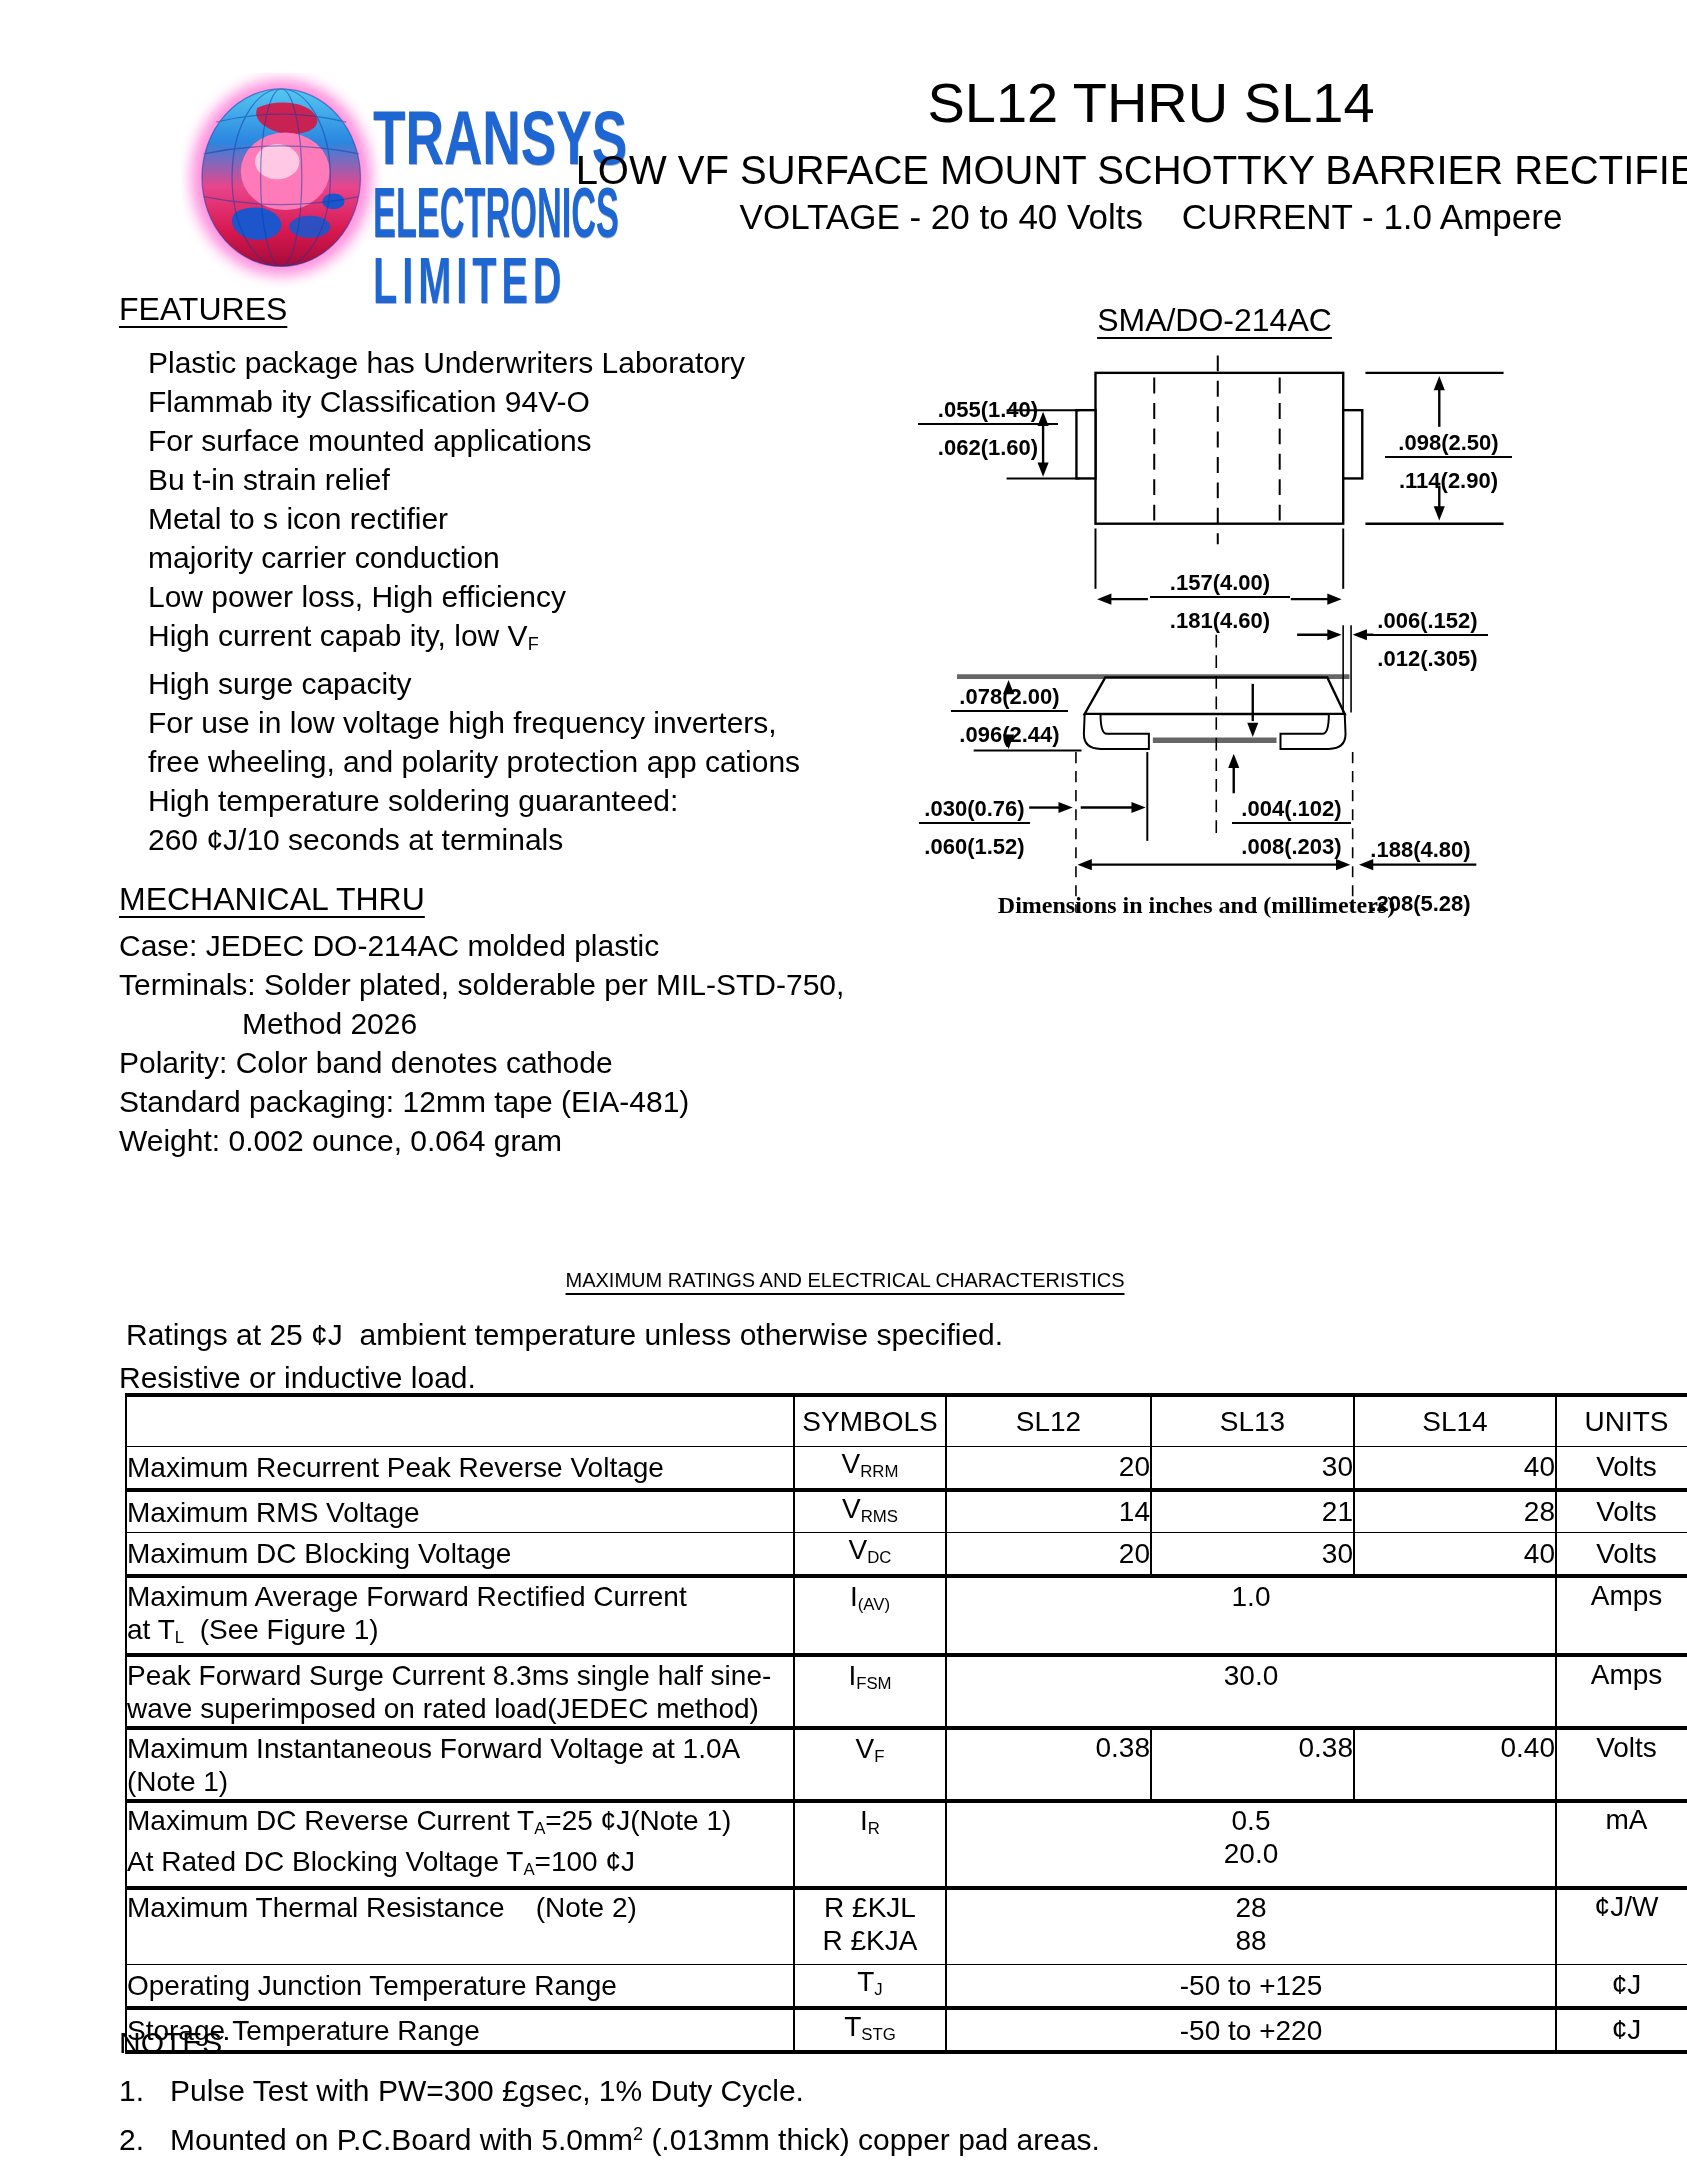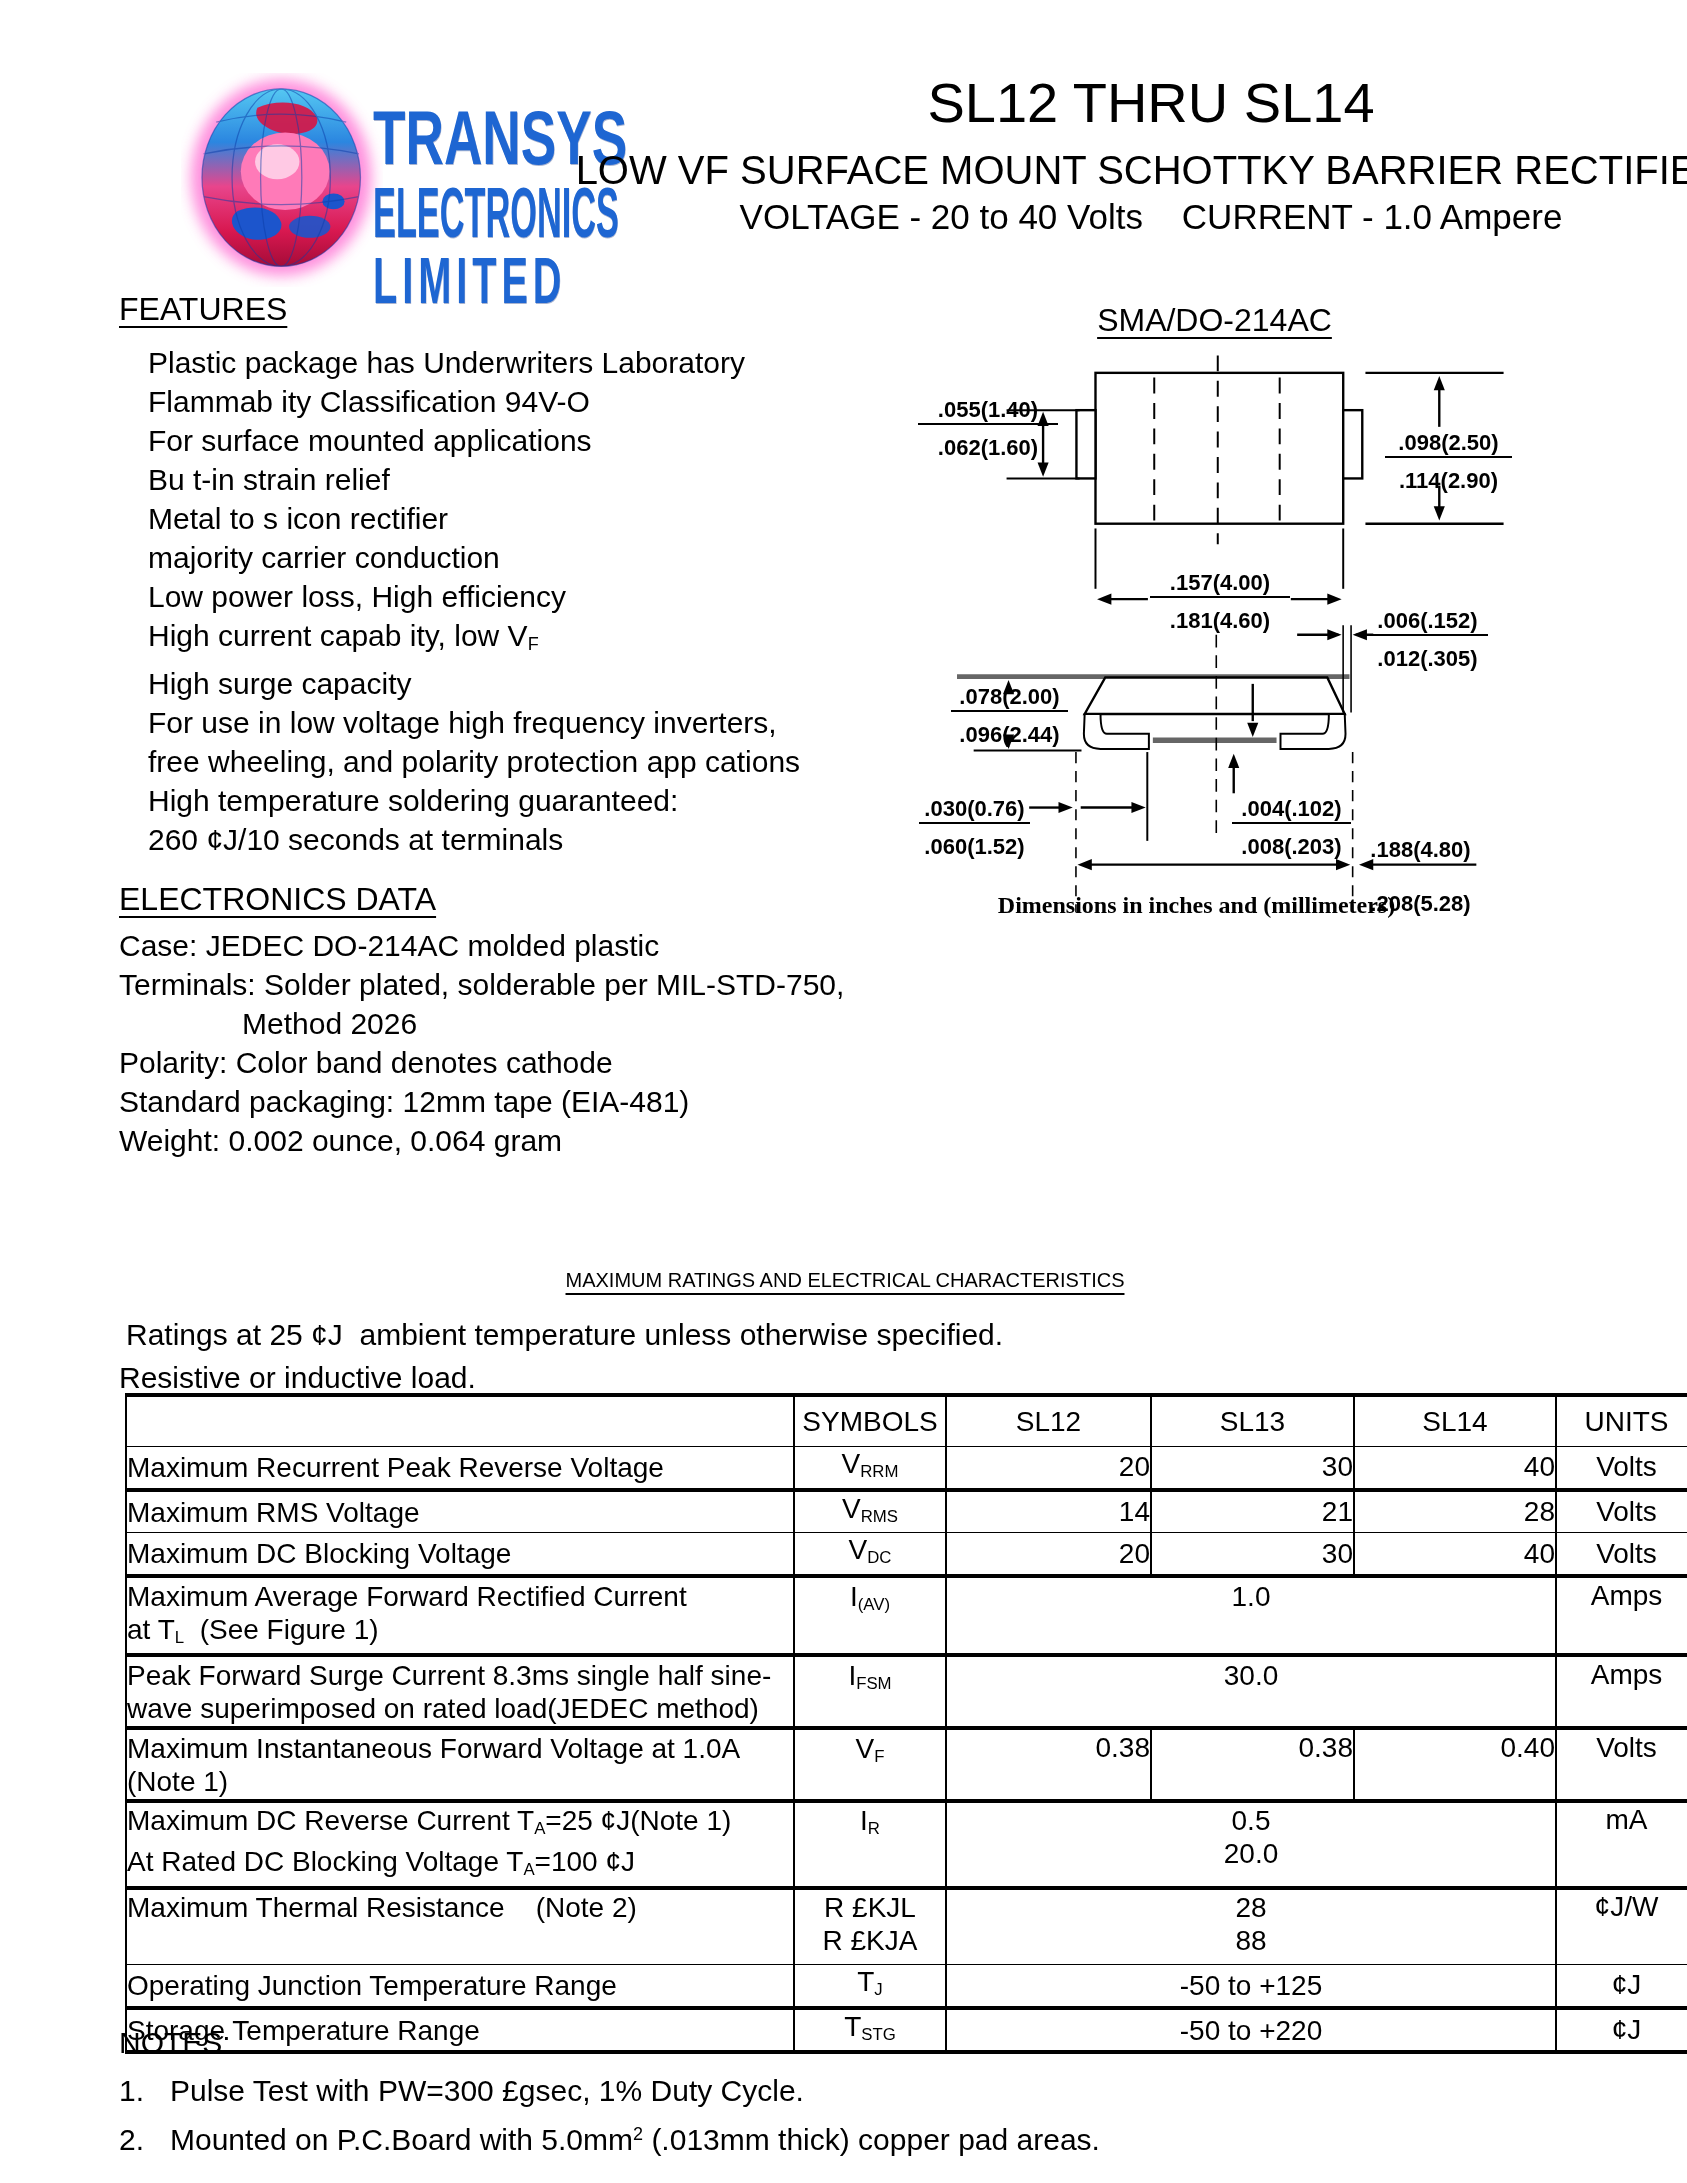--- a/index.html
+++ b/index.html
@@ -122,21 +122,21 @@
       <div class="feat-line pre"><span>majority carrier conduction</span></div>
       <div class="feat-line pre"><span>Low power loss, High efficiency</span></div>
       <div class="feat-line pre"><span>High current capab ity, low V</span><span class="sb">F</span></div>
       <div class="feat-line pre"><span>High surge capacity</span></div>
       <div class="feat-line pre"><span>For use in low voltage high frequency inverters,</span></div>
       <div class="feat-line pre"><span>free wheeling, and polarity protection app cations</span></div>
       <div class="feat-line pre"><span>High temperature soldering guaranteed:</span></div>
       <div class="feat-line pre"><span>260 ¢J/10 seconds at terminals</span></div>
     </div>
 
-  <div class="abs h1 und" style="left:119px;top:881px">ELECTRONICS DATA</div>
+  <div class="abs h1 und" style="left:119px;top:881px">MECHANICAL THRU</div>
   <div class="abs" id="mech-list">
       <div class="mech-line pre"><span>Case: JEDEC DO-214AC molded plastic</span></div>
       <div class="mech-line pre"><span>Terminals: Solder plated, solderable per MIL-STD-750,</span></div>
       <div class="mech-line pre indent"><span>Method 2026</span></div>
       <div class="mech-line pre"><span>Polarity: Color band denotes cathode</span></div>
       <div class="mech-line pre"><span>Standard packaging: 12mm tape (EIA-481)</span></div>
       <div class="mech-line pre"><span>Weight: 0.002 ounce, 0.064 gram</span></div>
     </div>
 
   <div class="abs h1 und" style="left:1016px;top:302px;width:397px;text-align:center">SMA/DO-214AC</div>

